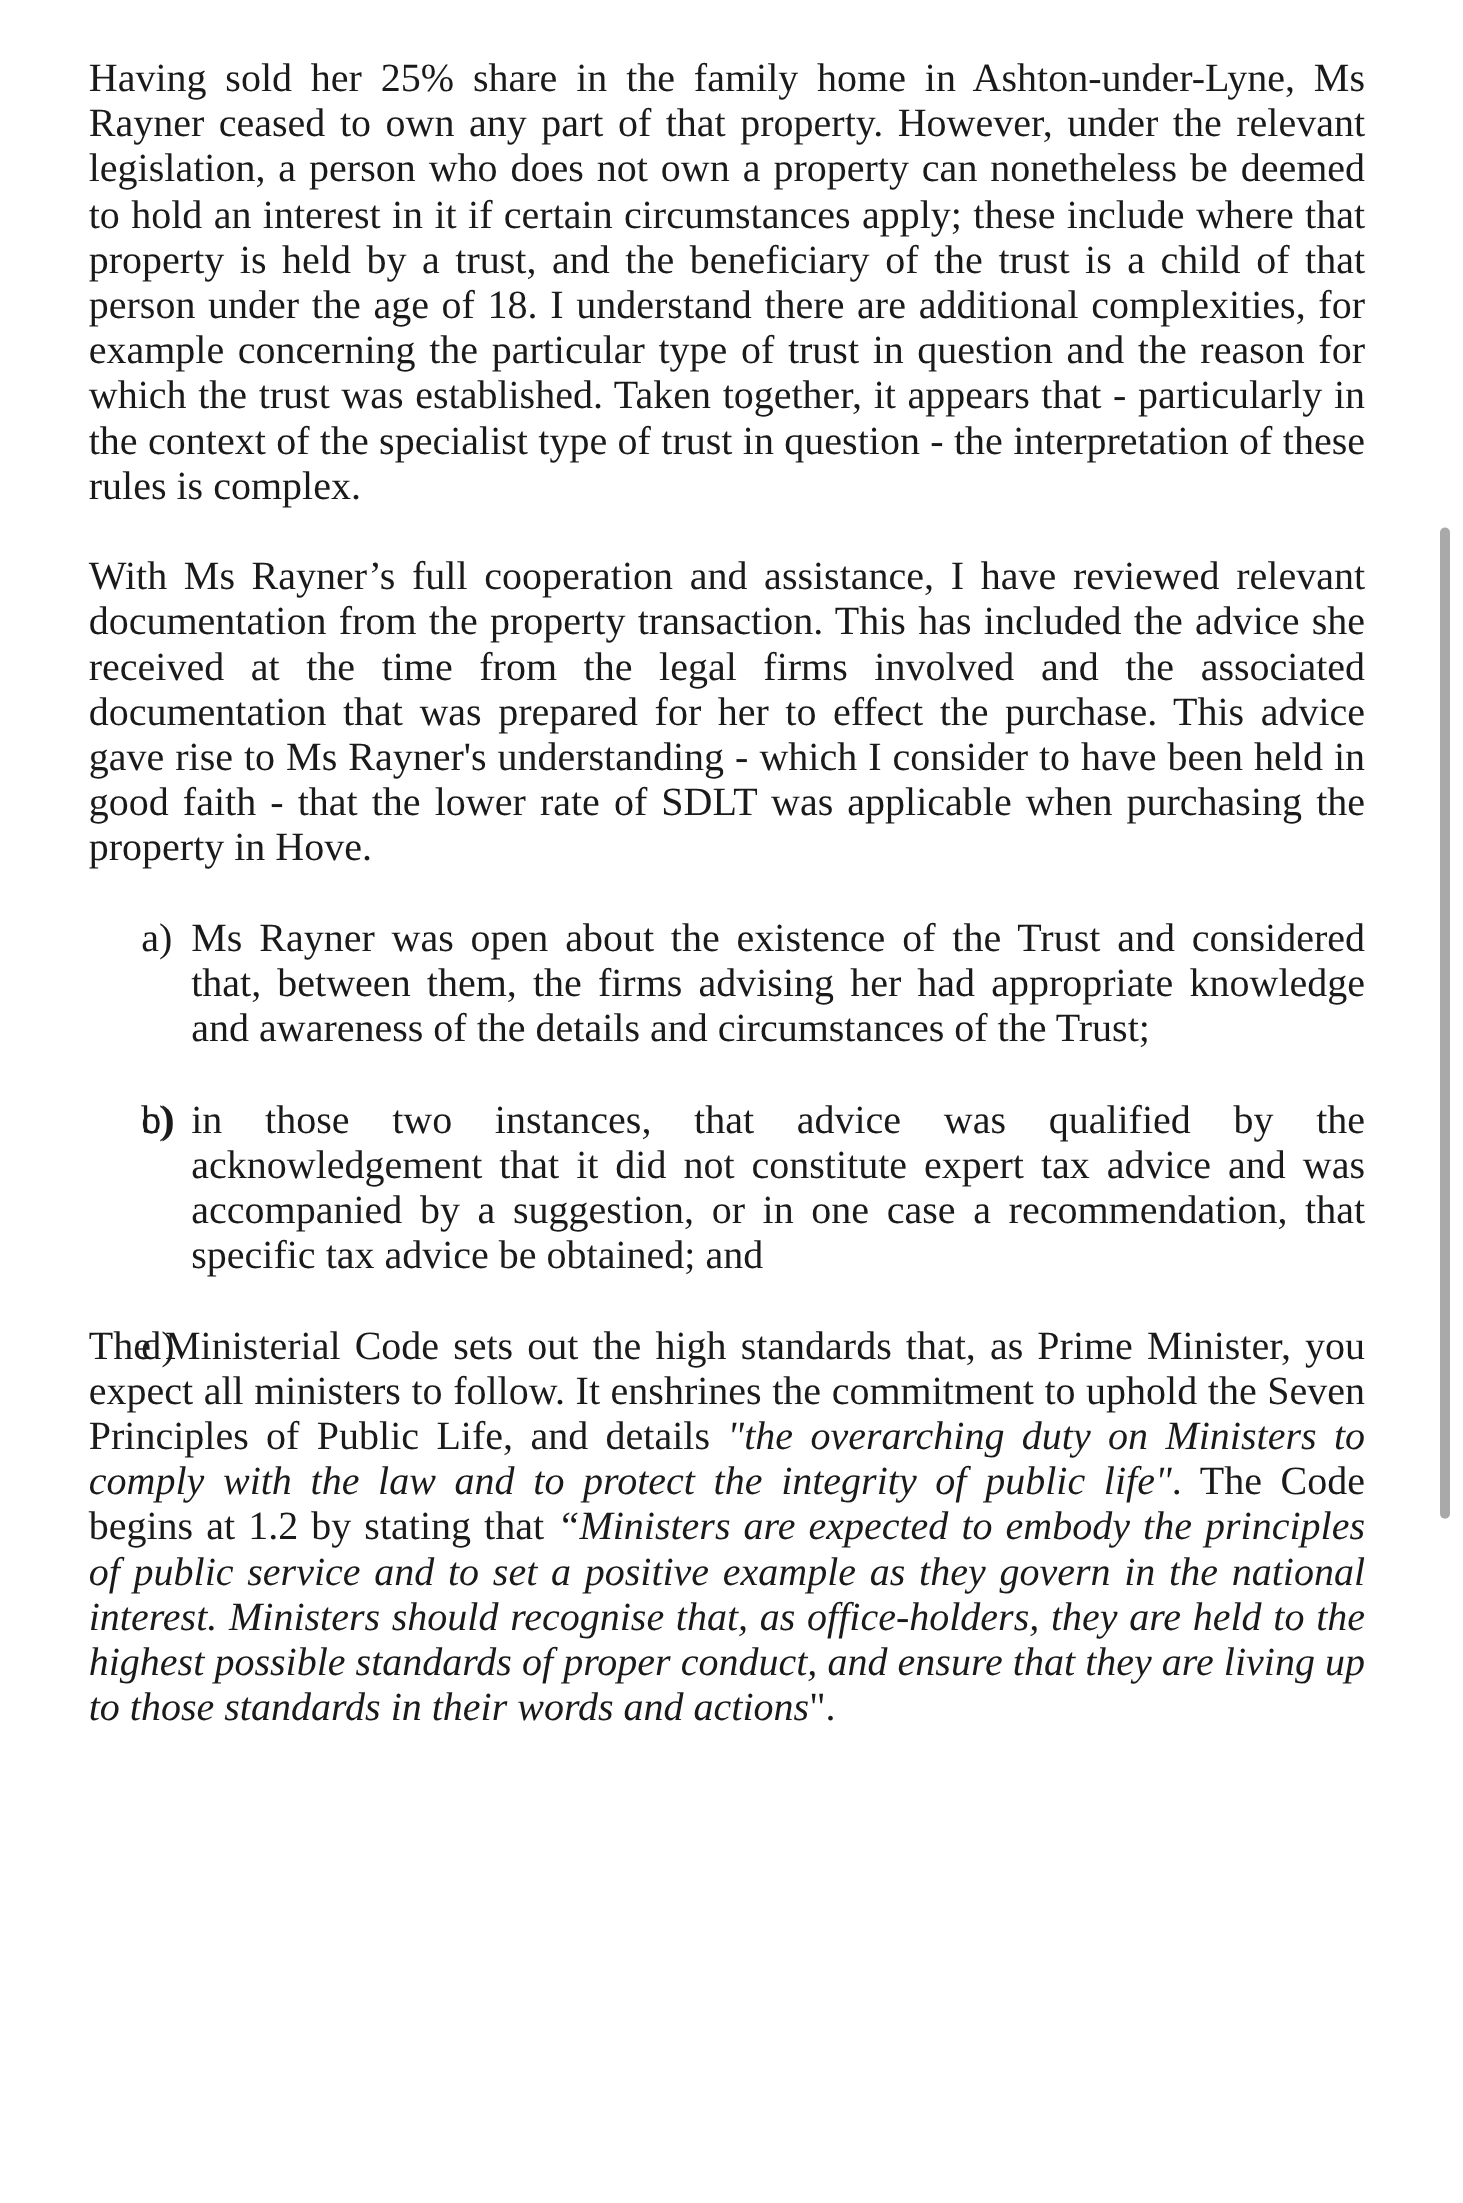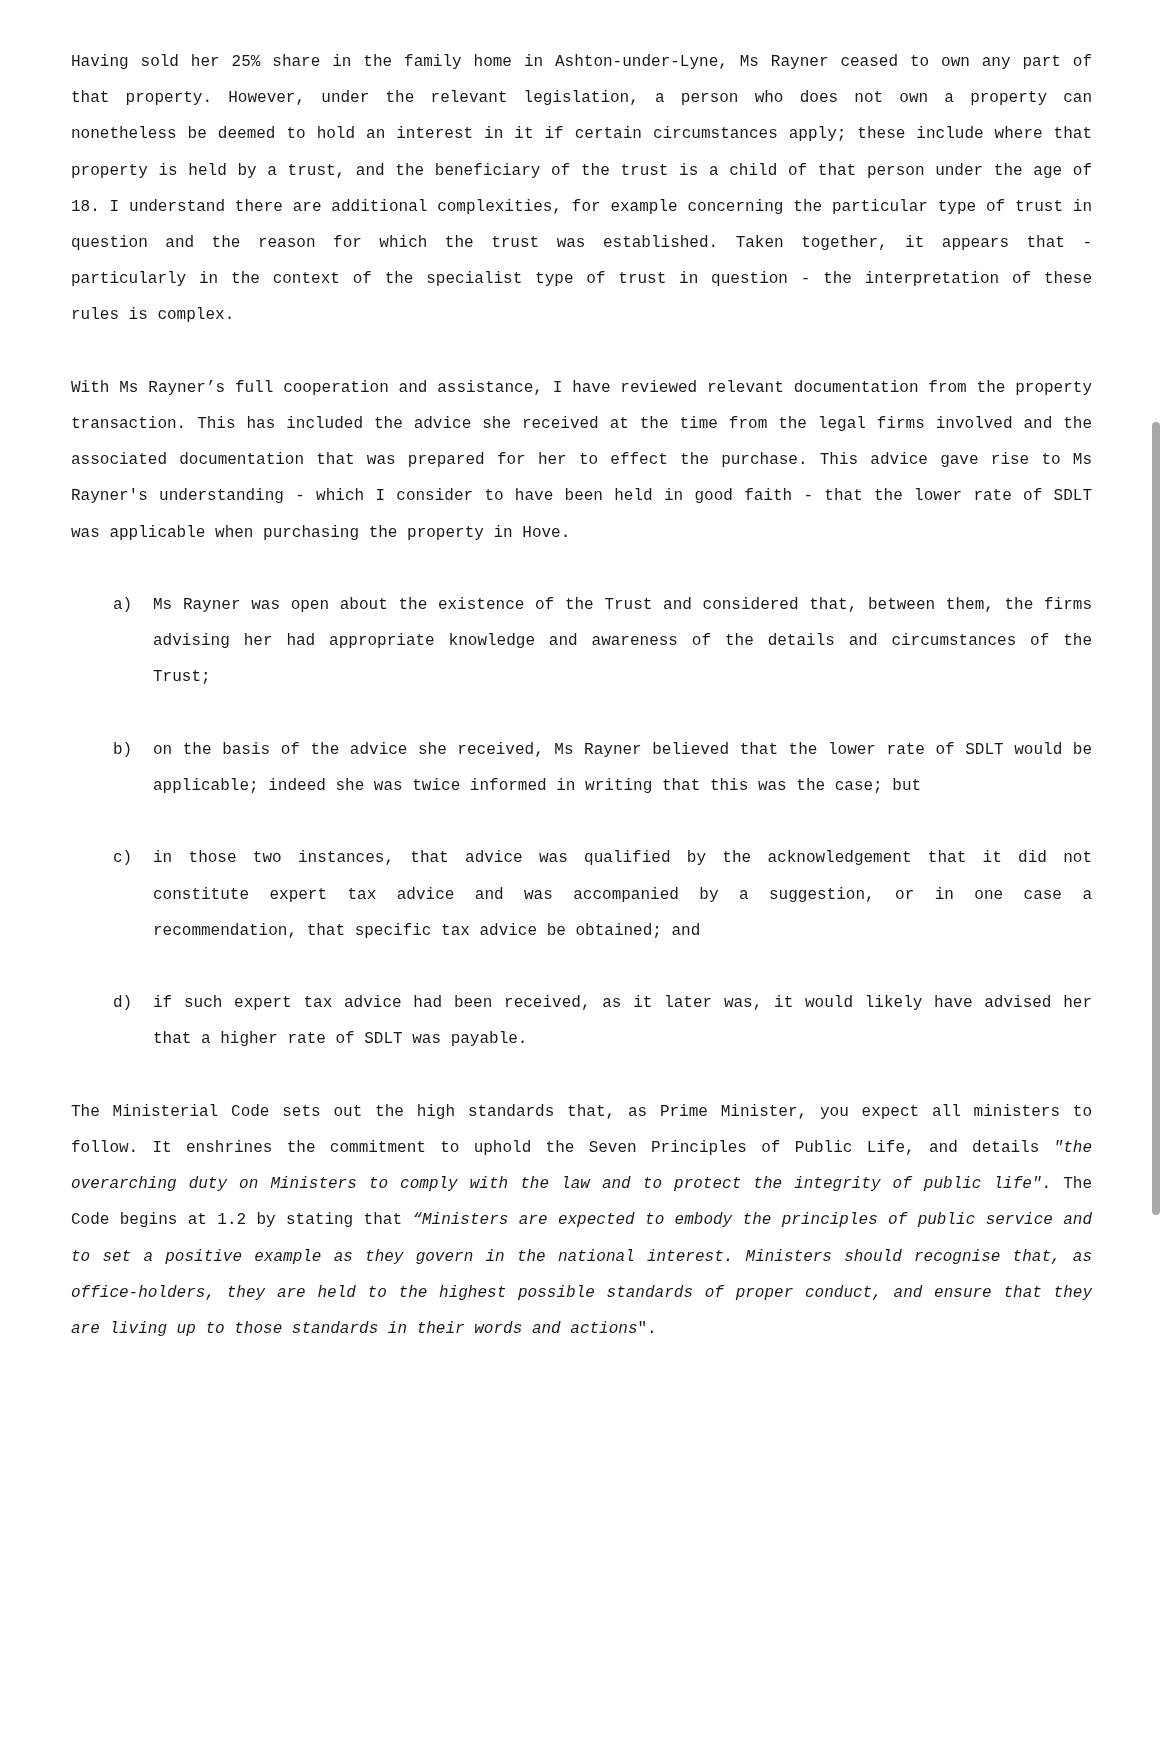--- a/index.html
+++ b/index.html
@@ -11,22 +11,22 @@
       width: 1170px;
       height: 1762px;
       position: relative;
       overflow: hidden;
     }
     .page {
       position: absolute;
       left: 71px;
       top: 44px;
       width: 1021px;
-      font-family: Liberation Mono, monospace;
-      font-size: 16px;
+      font-family: Liberation Serif, serif;
+      font-size: 32px;
       line-height: 36.2px;
       color: #1a1a1a;
       text-align: justify;
     }
     .para {
       margin: 0 0 36.2px 0;
     }
     .list {
       margin: 0 0 36.2px 0;
       padding: 0;
@@ -65,28 +65,26 @@
   <p class="para">Having sold her 25% share in the family home in Ashton-under-Lyne, Ms Rayner ceased to own any part of that property. However, under the relevant legislation, a person who does not own a property can nonetheless be deemed to hold an interest in it if certain circumstances apply; these include where that property is held by a trust, and the beneficiary of the trust is a child of that person under the age of 18. I understand there are additional complexities, for example concerning the particular type of trust in question and the reason for which the trust was established. Taken together, it appears that - particularly in the context of the specialist type of trust in question - the interpretation of these rules is complex.</p>
   <p class="para">With Ms Rayner’s full cooperation and assistance, I have reviewed relevant documentation from the property transaction. This has included the advice she received at the time from the legal firms involved and the associated documentation that was prepared for her to effect the purchase. This advice gave rise to Ms Rayner's understanding - which I consider to have been held in good faith - that the lower rate of SDLT was applicable when purchasing the property in Hove.</p>
 
   <ul class="list">
     <li class="list-item">
       <span class="list-label">a)</span>
       <span>Ms Rayner was open about the existence of the Trust and considered that, between them, the firms advising her had appropriate knowledge and awareness of the details and circumstances of the Trust;</span>
     </li>
     <li class="list-item">
       <span class="list-label">b)</span>
-      <span>on the basis of the advice she received, Ms Rayner believed that the lower rate of SDLT would be applicable; indeed she was twice informed in writing that this was the case; but</span>
     </li>
     <li class="list-item">
       <span class="list-label">c)</span>
       <span>in those two instances, that advice was qualified by the acknowledgement that it did not constitute expert tax advice and was accompanied by a suggestion, or in one case a recommendation, that specific tax advice be obtained; and</span>
     </li>
     <li class="list-item">
       <span class="list-label">d)</span>
-      <span>if such expert tax advice had been received, as it later was, it would likely have advised her that a higher rate of SDLT was payable.</span>
     </li>
   </ul>
 
   <p class="para"><span>The Ministerial Code sets out the high standards that, as Prime Minister, you expect all ministers to follow. It enshrines the commitment to uphold the Seven Principles of Public Life, and details </span><span class="italic">"the overarching duty on Ministers to comply with the law and to protect the integrity of public life"</span><span>. The Code begins at 1.2 by stating that </span><span class="italic">“Ministers are expected to embody the principles of public service and to set a positive example as they govern in the national interest. Ministers should recognise that, as office-holders, they are held to the highest possible standards of proper conduct, and ensure that they are living up to those standards in their words and actions</span><span>".</span></p>
 </div>
 
 <div class="scrollbar"></div>
 
 </body></html>

